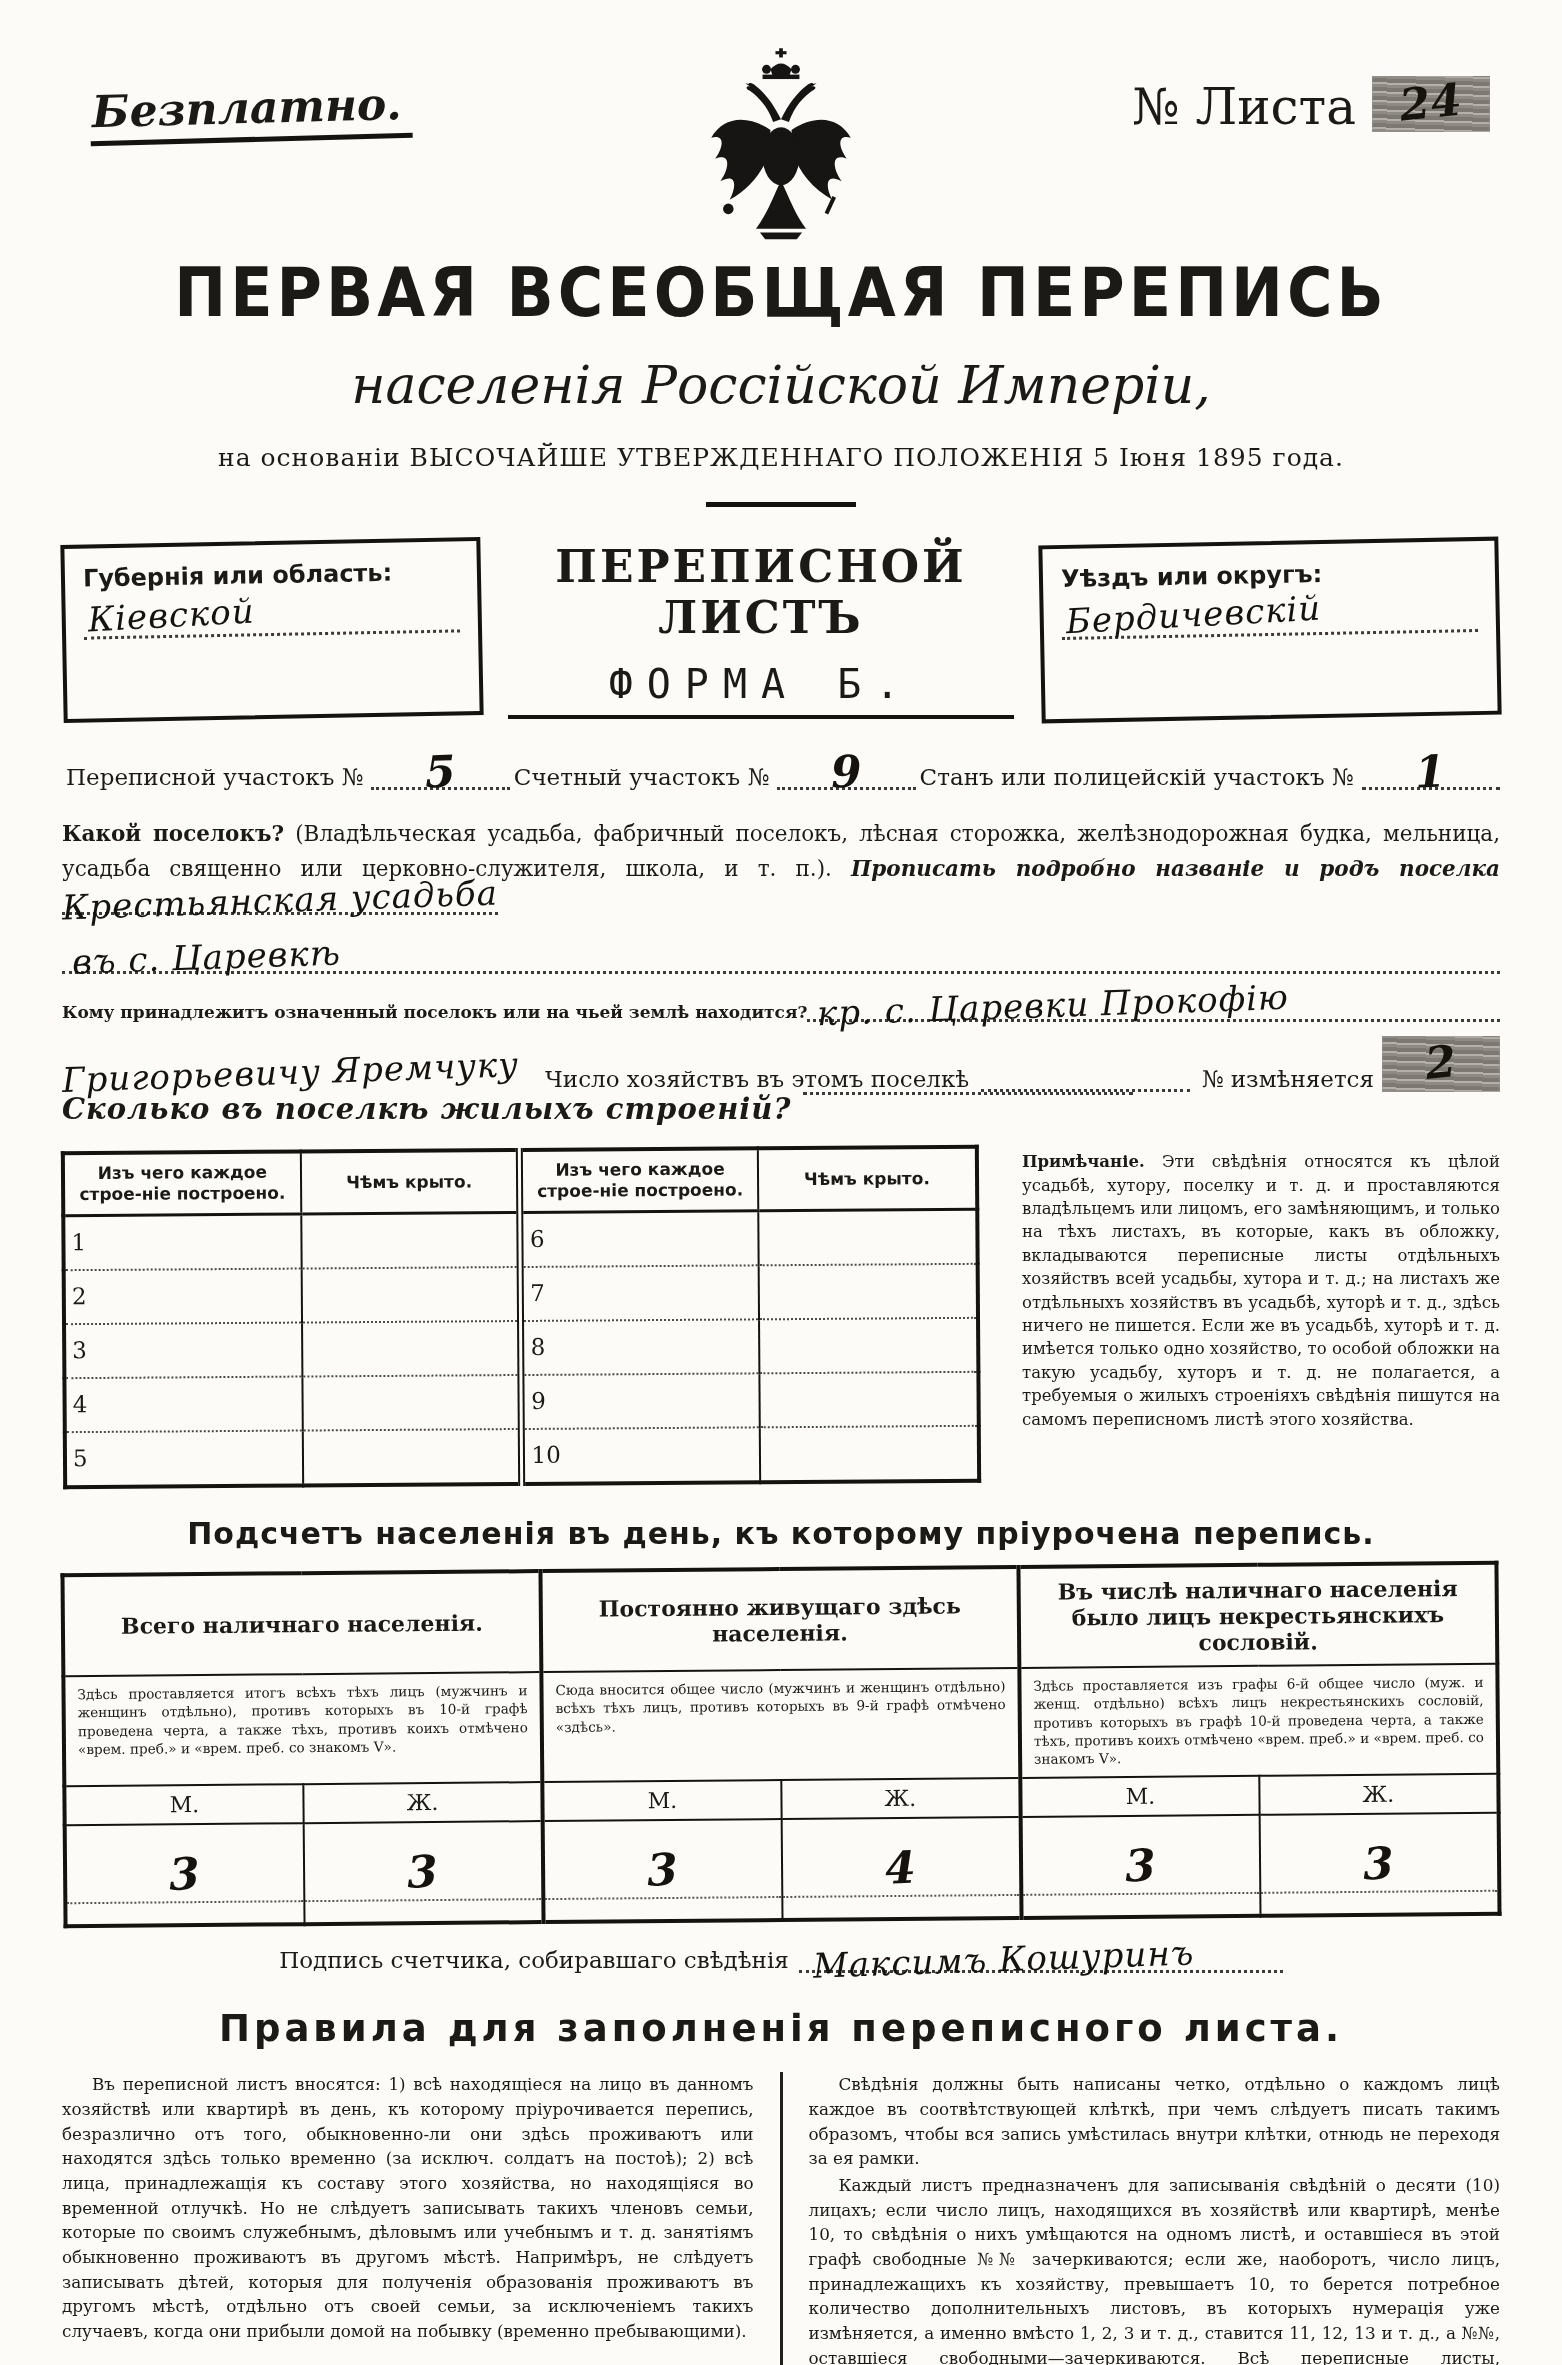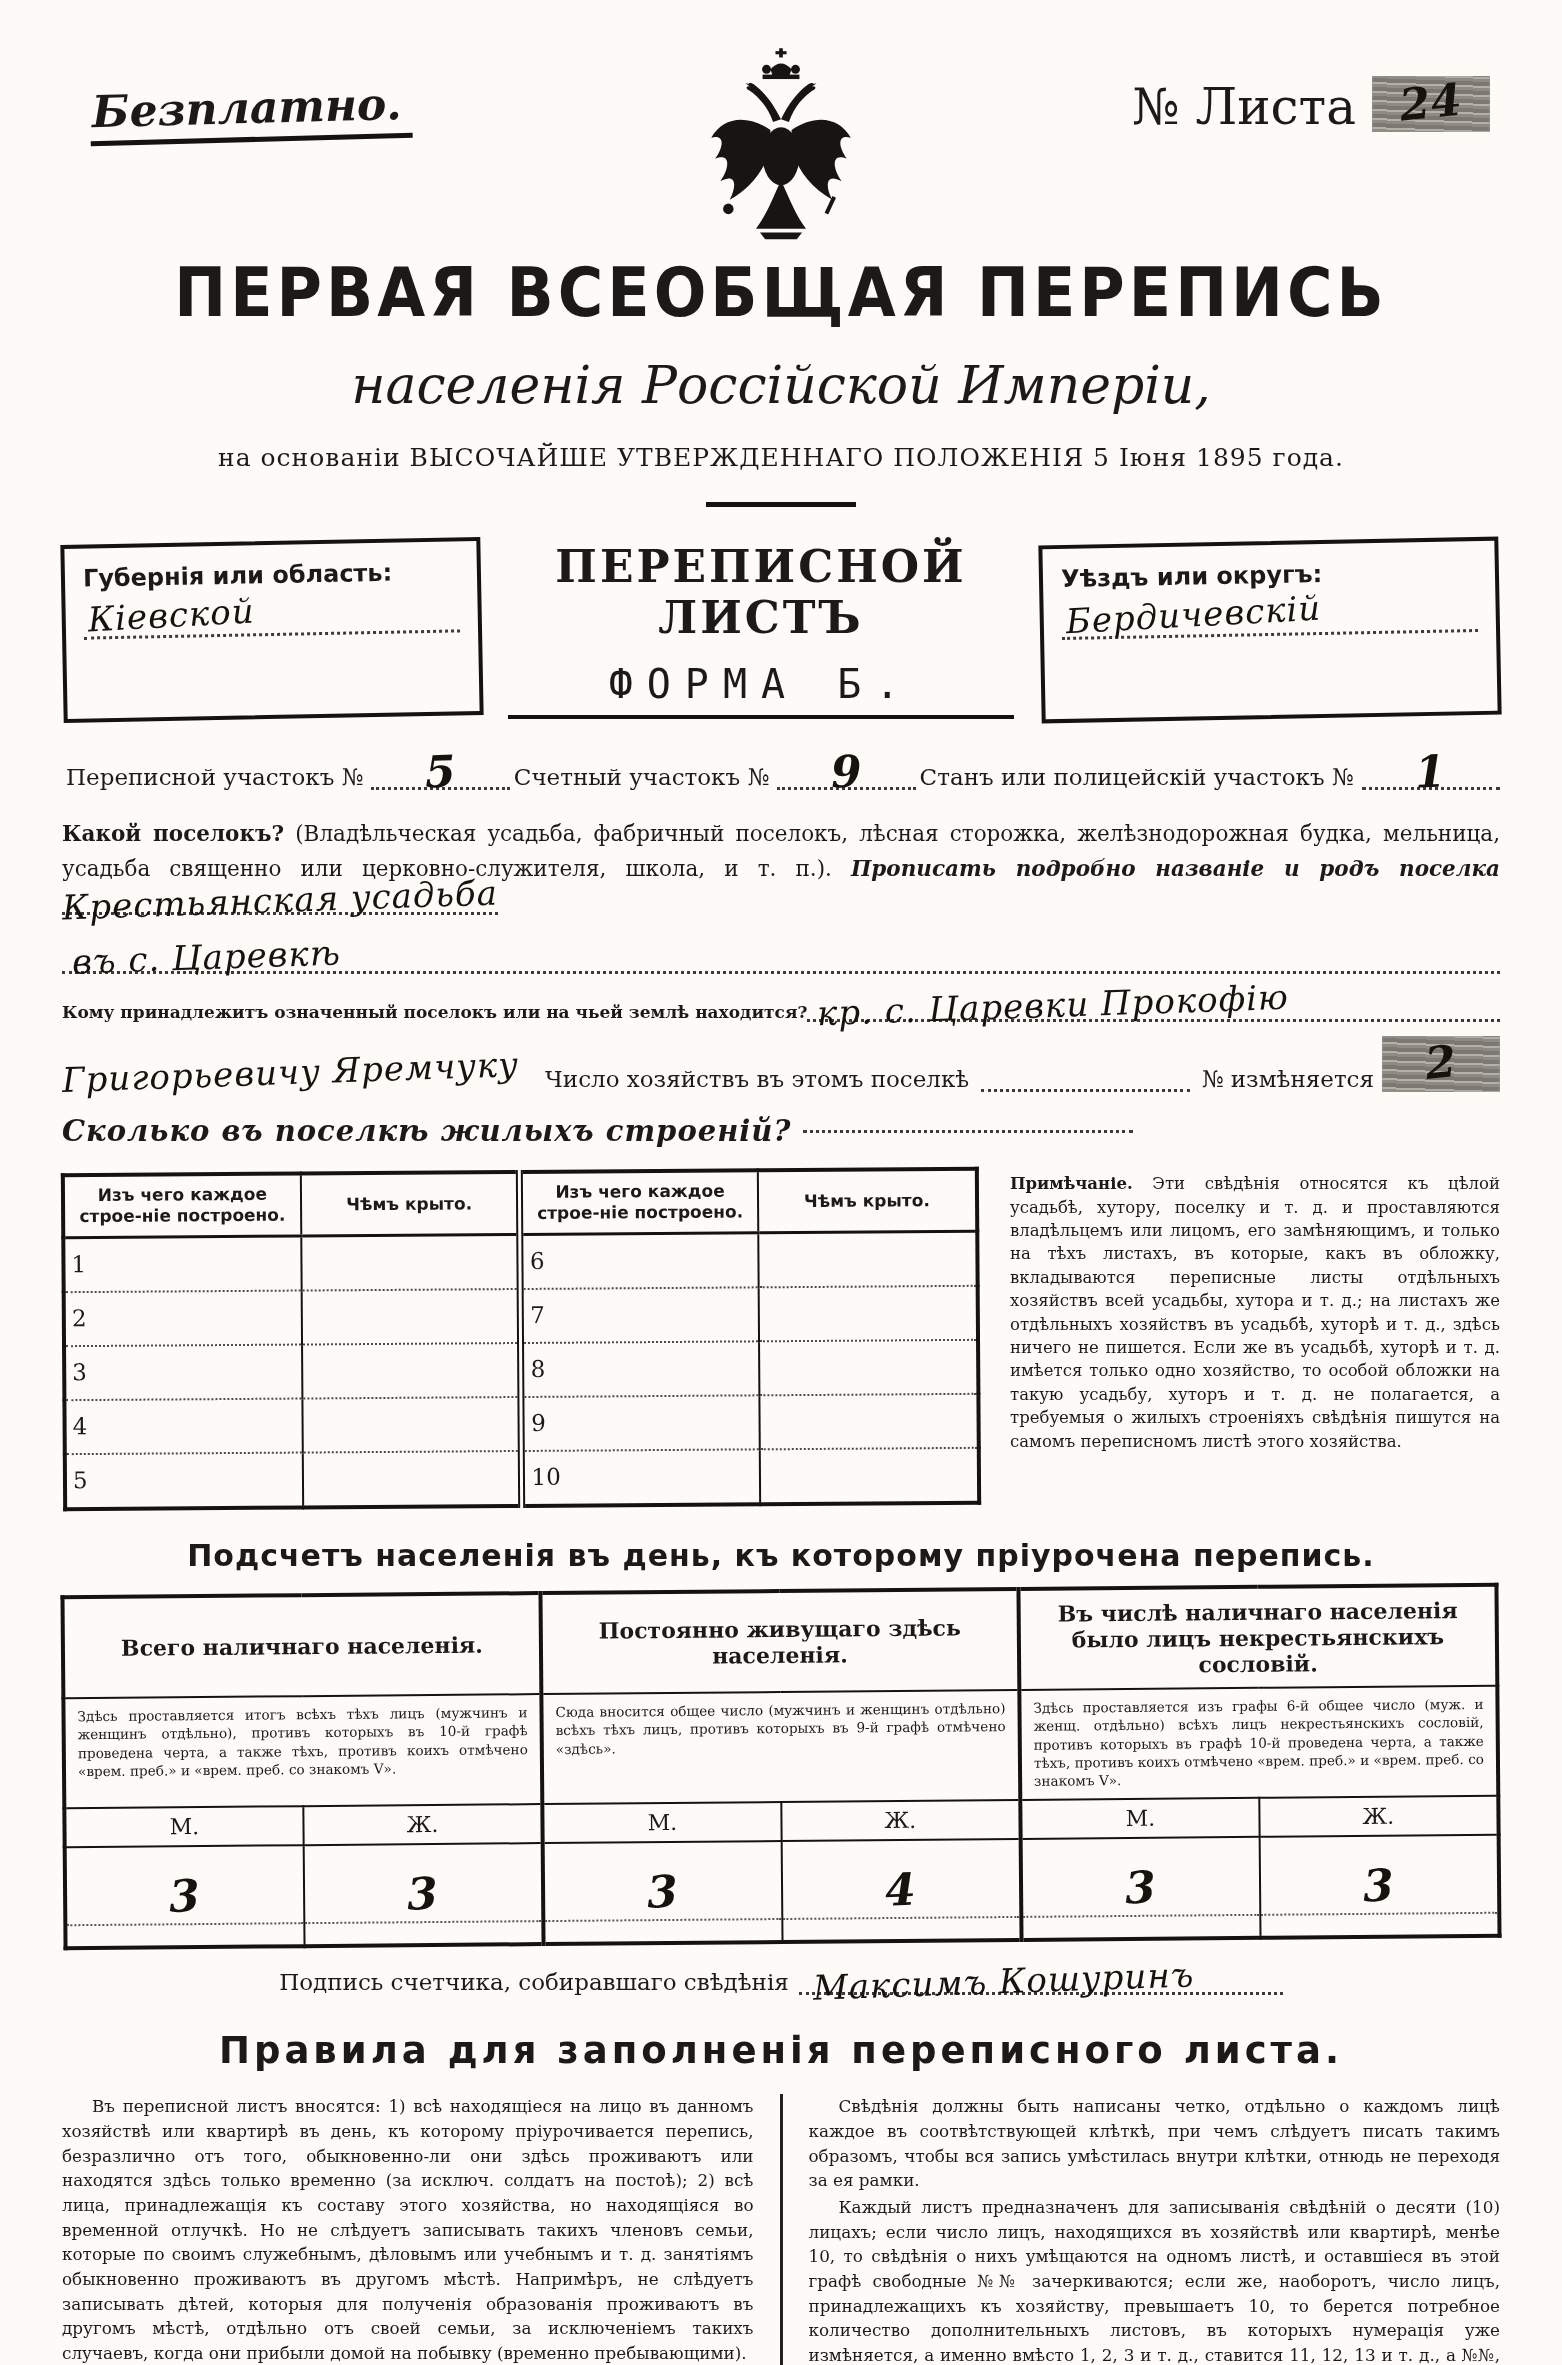--- a/index.html
+++ b/index.html
@@ -44,25 +44,25 @@
   .blank{border-bottom:3px dotted #3a3a3a;display:inline-block;text-align:center;line-height:0.6;}
   .precincts .blank{min-width:120px;flex:1;}
   .precincts .lbl{margin:0 8px 0 4px;}
   
   .settle{margin-top:26px;font-size:21.5px;line-height:1.65;text-align:justify;}
   .strong{font-weight:bold;}
   .ital{font-style:italic;}
   .fullline{display:flex;align-items:flex-end;margin-top:12px;}
   .fl-grow{flex:1;border-bottom:3px dotted #3a3a3a;padding:0 10px;line-height:0.8;}
   .households{display:flex;align-items:flex-end;margin-top:14px;font-size:23px;white-space:nowrap;}
-  .buildq{display:flex;align-items:center;margin-top:22px;}
+  .buildq{display:flex;align-items:flex-start;}
   .buildq .q{font-size:29px;font-style:italic;font-weight:600;letter-spacing:1px;}
   .buildq .blank{width:330px;margin-left:12px;}
   
-  .bwrap{display:flex;margin-top:22px;gap:30px;}
+  .bwrap{display:flex;margin-top:22px;gap:42px;}
   table.bt{border-collapse:collapse;width:918px;border:4px solid #15130f;transform:rotate(-0.4deg);}
   table.bt th{font-family:"DejaVu Sans",sans-serif;font-size:17px;font-weight:bold;
     border-bottom:3px solid #15130f;padding:8px 4px;line-height:1.25;}
   table.bt td{height:52px;vertical-align:bottom;border-bottom:2px dotted #4a4a4a;
     font-size:23px;padding:0 6px;}
   table.bt .dbl{border-left:7px double #15130f;}
   table.bt .thin{border-left:2px solid #15130f;}
   table.bt tr:last-child td{border-bottom:none;}
   .rownum{display:inline-block;transform:translateY(-14px);}
   .note{flex:1;font-size:16.5px;line-height:1.42;text-align:justify;padding-top:2px;}

